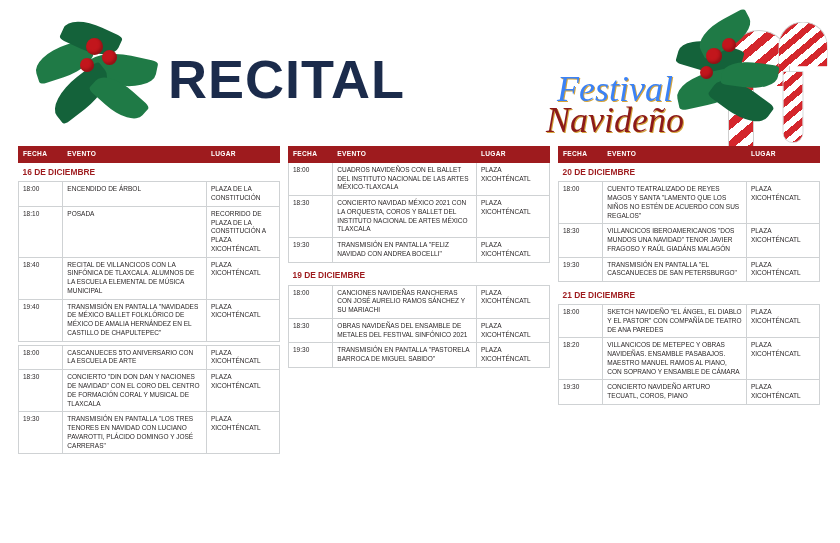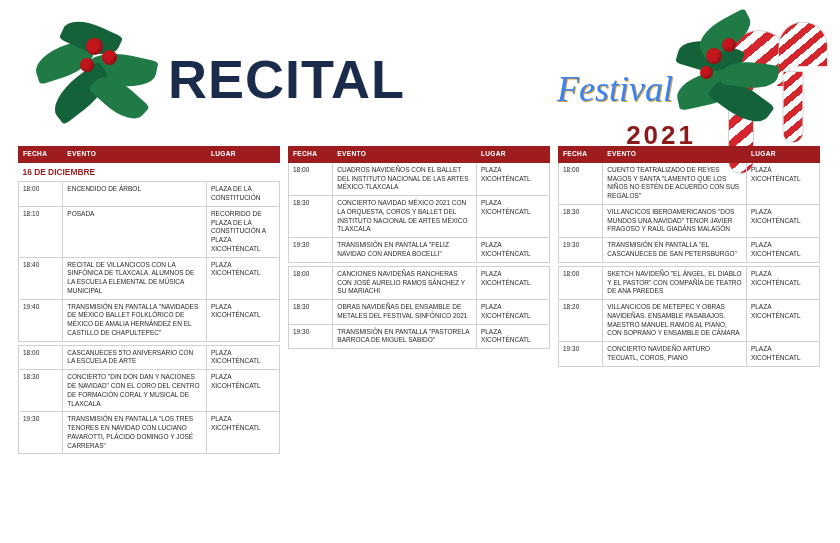--- a/index.html
+++ b/index.html
@@ -158,20 +158,21 @@
     <div class="leaf" style="left:62px; top:66px; width:58px; height:28px; transform:rotate(42deg);"></div>
     <div class="berry" style="left:58px; top:20px; width:17px; height:17px;"></div>
     <div class="berry" style="left:74px; top:32px; width:15px; height:15px;"></div>
     <div class="berry" style="left:52px; top:40px; width:14px; height:14px;"></div>
   </div>
 
   <div class="title-programa">RECITAL</div>
 
   <div class="festival-block">
     <div class="festival-word">Festival</div>
+    <div class="navideno-word">Navideño</div>
     <div class="year-word">2021</div>
   </div>
 
   <div class="deco" style="left:676px; top:8px; width:160px; height:132px;">
     <div class="candy hook" style="left:52px; top:22px;"></div>
     <div class="candy stick" style="left:52px; top:76px;"></div>
     <div class="candy hook" style="left:96px; top:8px; transform:scale(.8);"></div>
     <div class="candy stick" style="left:104px; top:54px; transform:scale(.8);"></div>
     <div class="leaf dark" style="left:2px;  top:34px; width:64px; height:30px; transform:rotate(16deg);"></div>
     <div class="leaf" style="left:20px; top:12px; width:58px; height:28px; transform:rotate(-28deg);"></div>
@@ -260,20 +261,23 @@
             <td class="place">PLAZA XICOHTÉNCATL</td>
           </tr>
           <tr>
             <td class="time">19:30</td>
             <td class="event">TRANSMISIÓN EN PANTALLA "FELIZ NAVIDAD CON ANDREA BOCELLI"</td>
             <td class="place">PLAZA XICOHTÉNCATL</td>
           </tr>
           <tr class="spacer">
             <td colspan="3"></td>
           </tr>
+          <tr class="daterow">
+            <td colspan="3">19 DE DICIEMBRE</td>
+          </tr>
           <tr>
             <td class="time">18:00</td>
             <td class="event">CANCIONES NAVIDEÑAS RANCHERAS CON JOSÉ AURELIO RAMOS SÁNCHEZ Y SU MARIACHI</td>
             <td class="place">PLAZA XICOHTÉNCATL</td>
           </tr>
           <tr>
             <td class="time">18:30</td>
             <td class="event">OBRAS NAVIDEÑAS DEL ENSAMBLE DE METALES DEL FESTIVAL SINFÓNICO 2021</td>
             <td class="place">PLAZA XICOHTÉNCATL</td>
           </tr>
@@ -288,37 +292,43 @@
     <div class="col">
       <table class="prog">
         <thead>
           <tr>
             <th class="c-fecha">FECHA</th>
             <th class="c-evento">EVENTO</th>
             <th class="c-lugar">LUGAR</th>
           </tr>
         </thead>
         <tbody>
+          <tr class="daterow">
+            <td colspan="3">20 DE DICIEMBRE</td>
+          </tr>
           <tr>
             <td class="time">18:00</td>
             <td class="event">CUENTO TEATRALIZADO DE REYES MAGOS Y SANTA "LAMENTO QUE LOS NIÑOS NO ESTÉN DE ACUERDO CON SUS REGALOS"</td>
             <td class="place">PLAZA XICOHTÉNCATL</td>
           </tr>
           <tr>
             <td class="time">18:30</td>
             <td class="event">VILLANCICOS IBEROAMERICANOS "DOS MUNDOS UNA NAVIDAD" TENOR JAVIER FRAGOSO Y RAÚL GIADÁNS MALAGÓN</td>
             <td class="place">PLAZA XICOHTÉNCATL</td>
           </tr>
           <tr>
             <td class="time">19:30</td>
             <td class="event">TRANSMISIÓN EN PANTALLA "EL CASCANUECES DE SAN PETERSBURGO"</td>
             <td class="place">PLAZA XICOHTÉNCATL</td>
           </tr>
           <tr class="spacer">
             <td colspan="3"></td>
+          </tr>
+          <tr class="daterow">
+            <td colspan="3">21 DE DICIEMBRE</td>
           </tr>
           <tr>
             <td class="time">18:00</td>
             <td class="event">SKETCH NAVIDEÑO "EL ÁNGEL, EL DIABLO Y EL PASTOR" CON COMPAÑÍA DE TEATRO DE ANA PAREDES</td>
             <td class="place">PLAZA XICOHTÉNCATL</td>
           </tr>
           <tr>
             <td class="time">18:20</td>
             <td class="event">VILLANCICOS DE METEPEC Y OBRAS NAVIDEÑAS. ENSAMBLE PASABAJOS. MAESTRO MANUEL RAMOS AL PIANO, CON SOPRANO Y ENSAMBLE DE CÁMARA</td>
             <td class="place">PLAZA XICOHTÉNCATL</td>

